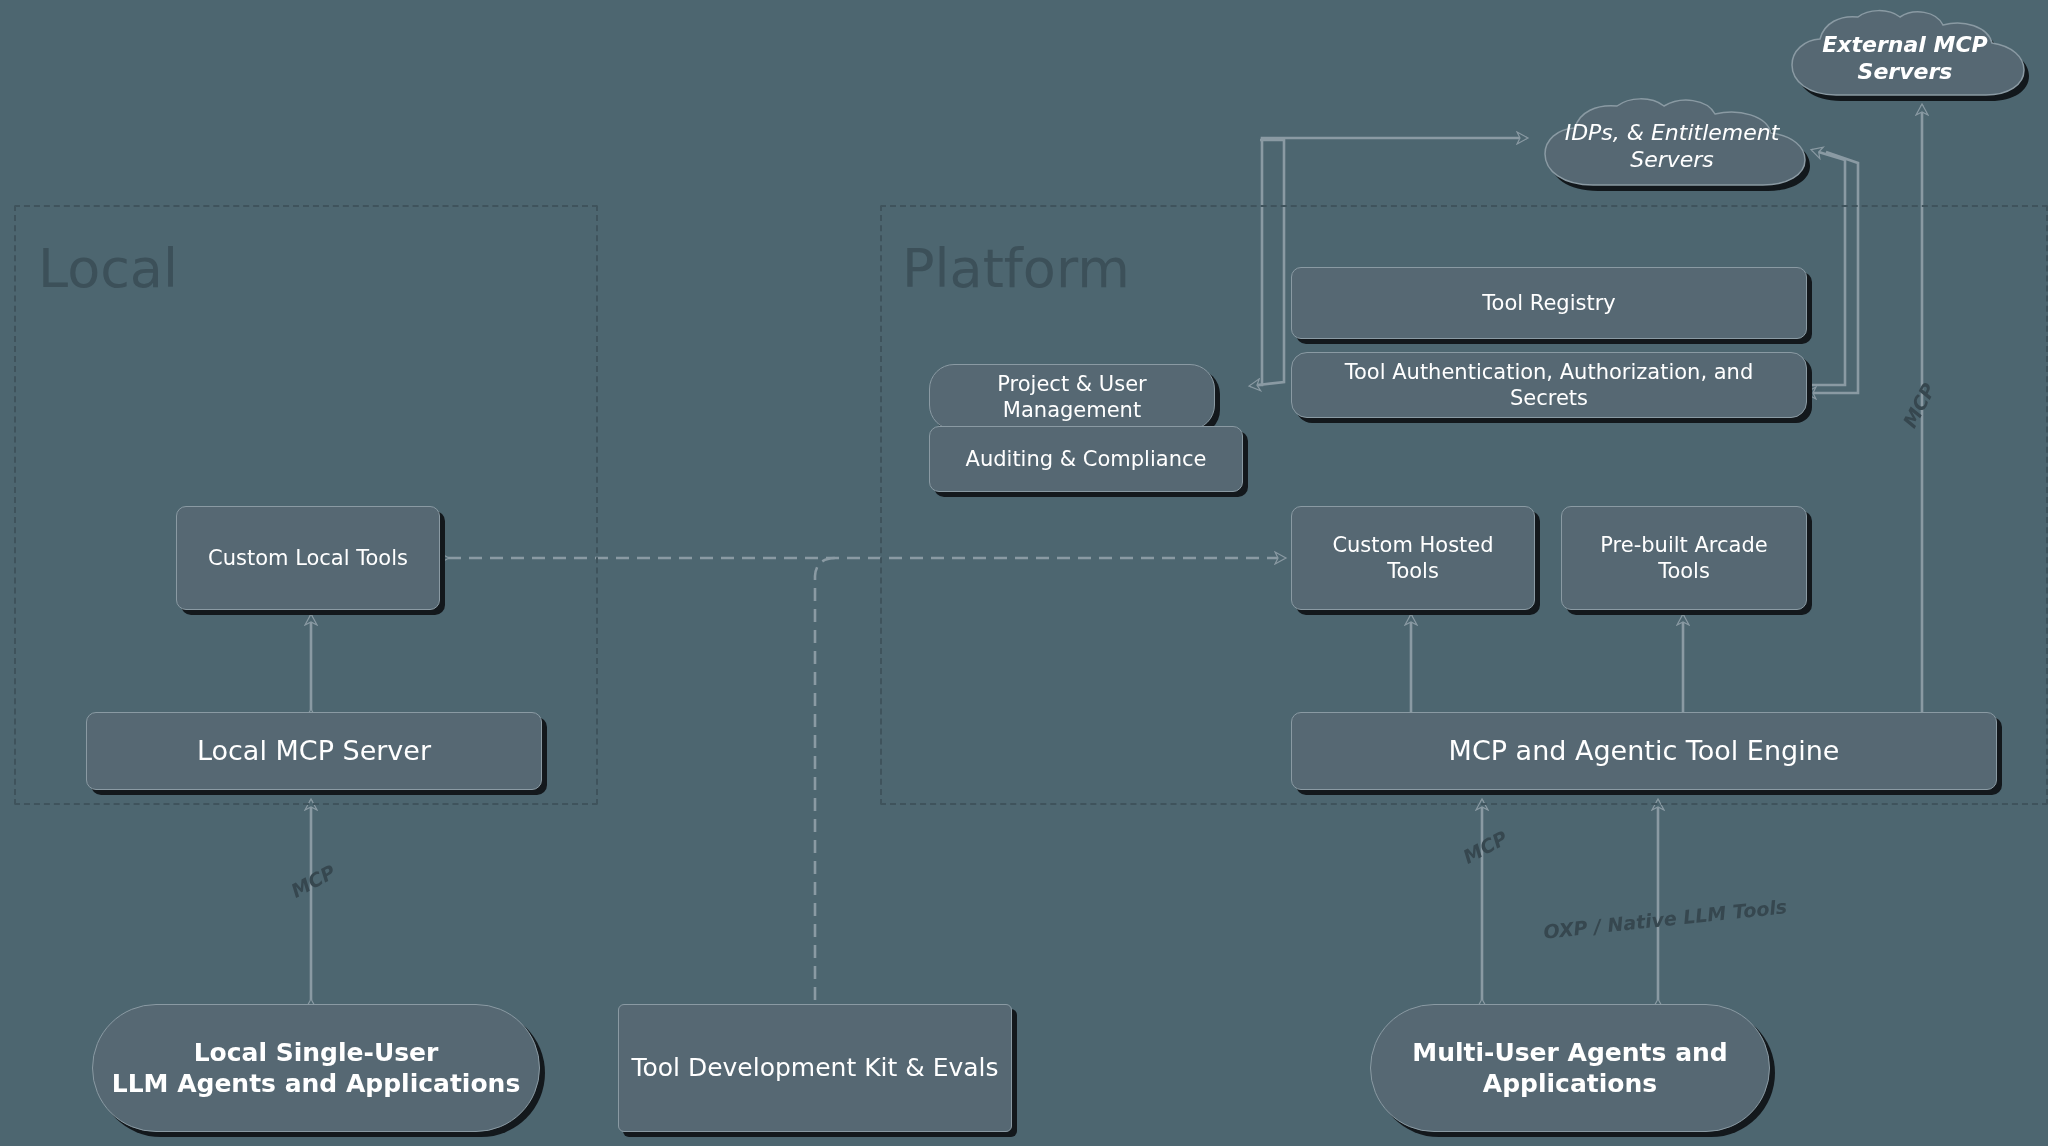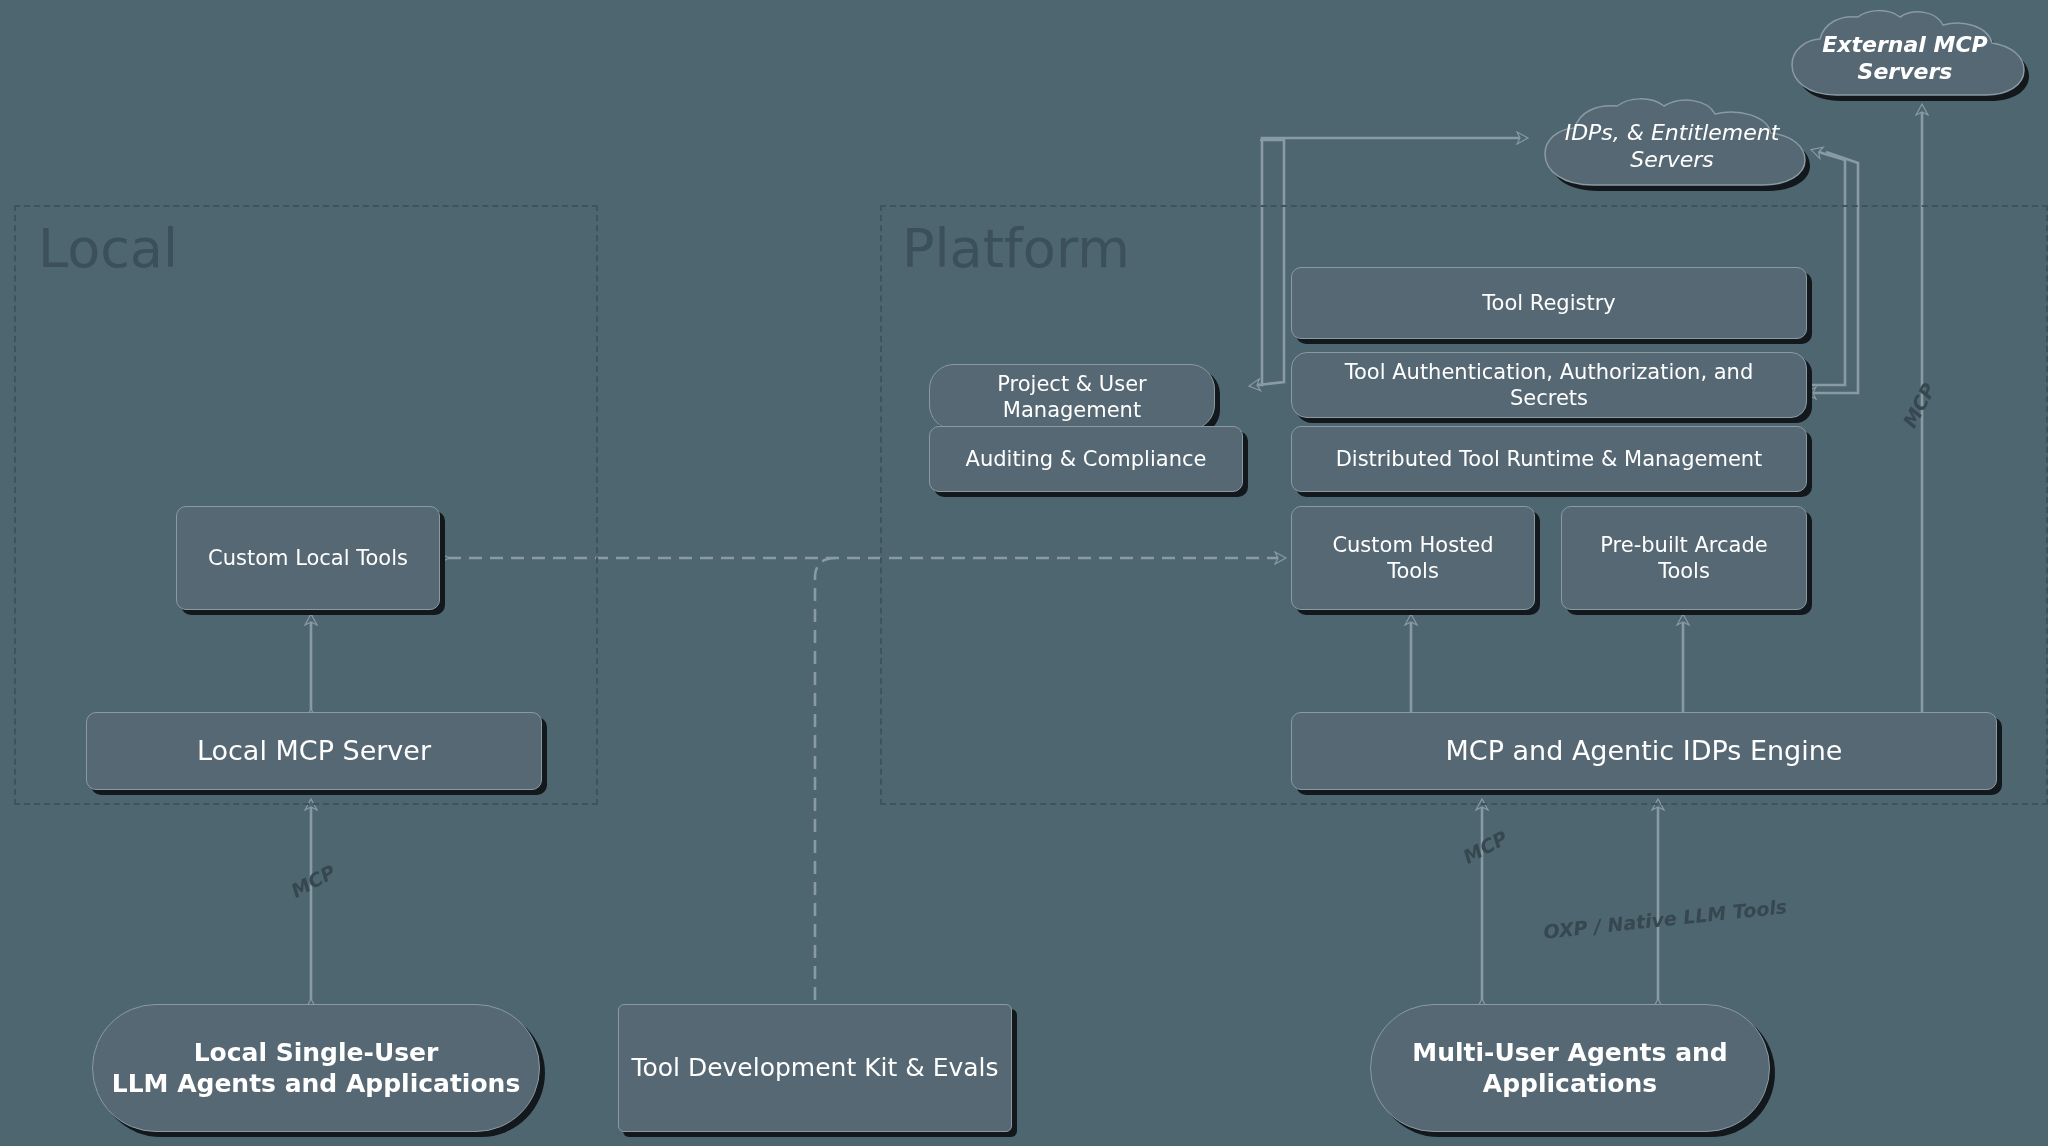--- a/index.html
+++ b/index.html
@@ -36,20 +36,21 @@
     box-sizing: border-box;
   }
   .group-title {
     position: absolute;
     font-size: 54px;
     font-weight: 400;
     color: #3c5059;
     letter-spacing: 0px;
     white-space: nowrap;
     line-height: 1;
+    margin-top: 20px;
   }
   
   .node {
     position: absolute;
     box-sizing: border-box;
     background: #566873;
     border: 1.5px solid #8a9aa3;
     border-radius: 10px;
     box-shadow: 5px 5px 0 0 #13181c;
     display: flex;
@@ -211,27 +212,26 @@
   <div class="node kit" style="left:618px; top:1004px; width:394px; height:128px;">Tool Development Kit &amp; Evals</div>
 
   <div class="node" style="left:929px; top:364px; width:286px; height:66px;border-radius:25px;">Project &amp; User Management</div>
 
   <div class="node" style="left:929px; top:426px; width:314px; height:66px;">Auditing &amp; Compliance</div>
 
   <div class="node" style="left:1291px; top:267px; width:516px; height:72px;">Tool Registry</div>
 
   <div class="node" style="left:1291px; top:352px; width:516px; height:66px;border-radius:16px;">Tool Authentication, Authorization, and Secrets</div>
 
-  <div class="node" style="left:1291px; top:426px; width:516px; height:66px;">Distributed Tool Runtime &amp; Management</div>
 
   <div class="node" style="left:1291px; top:506px; width:244px; height:104px;">Custom Hosted Tools</div>
 
   <div class="node" style="left:1561px; top:506px; width:246px; height:104px;">Pre-built Arcade Tools</div>
 
-  <div class="node big" style="left:1291px; top:712px; width:706px; height:78px;">MCP and Agentic IDPs Engine</div>
+  <div class="node big" style="left:1291px; top:712px; width:706px; height:78px;">MCP and Agentic Tool Engine</div>
 
   <div class="node pill" style="left:1370px; top:1004px; width:400px; height:128px;">
     <span>
       <span>Multi-User Agents and</span><br>
       <span>Applications</span>
     </span>
   </div>
 
   <div class="edge-label" style="left:290px; top:872px; transform:rotate(-28deg);">MCP</div>
 

